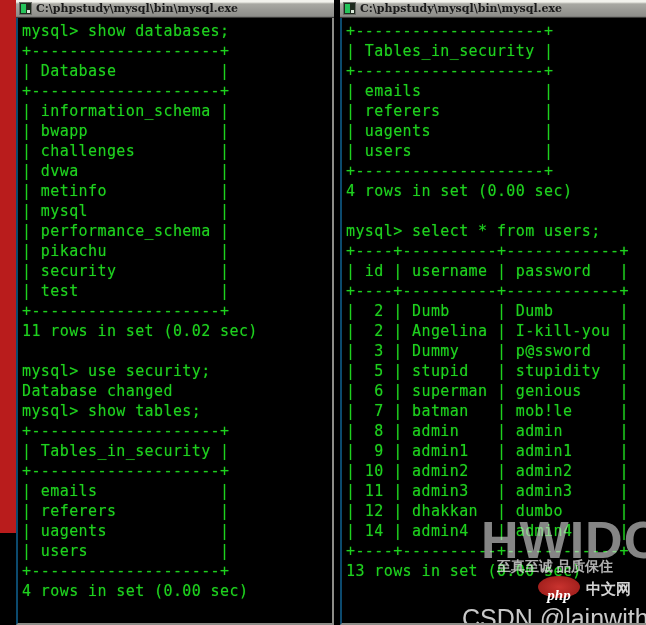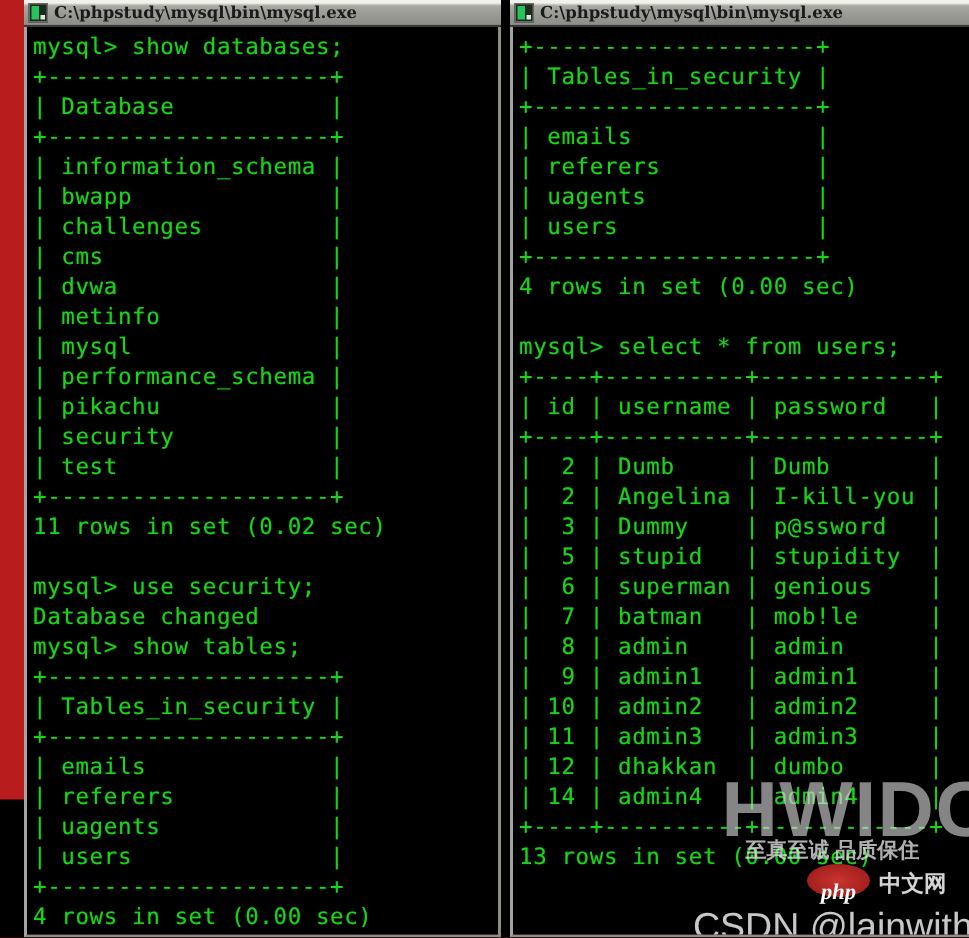--- a/index.html
+++ b/index.html
@@ -87,21 +87,21 @@
     color: #1a1a1a;
     white-space: nowrap;
     letter-spacing: 0px;
   }
 
   
   .term-frame {
     position: relative;
     height: 607px;
     background: #000000;
-    border-left: 2px solid #a3a3a3;
+    border-left: 2px solid #0c4a6e;
     border-right: 2px solid #8d8d88;
     border-bottom: 2px solid #8d8d88;
     box-sizing: border-box;
     overflow: hidden;
   }
   .term-screen {
     position: absolute;
     left: 0;
     top: 0;
     right: 0;
@@ -195,21 +195,20 @@
     </div>
     <div class="term-frame">
       <div class="term-screen">
           <div class="term-line">mysql&gt; show databases;</div>
           <div class="term-line">+--------------------+</div>
           <div class="term-line">| Database           |</div>
           <div class="term-line">+--------------------+</div>
           <div class="term-line">| information_schema |</div>
           <div class="term-line">| bwapp              |</div>
           <div class="term-line">| challenges         |</div>
-          <div class="term-line">| cms                |</div>
           <div class="term-line">| dvwa               |</div>
           <div class="term-line">| metinfo            |</div>
           <div class="term-line">| mysql              |</div>
           <div class="term-line">| performance_schema |</div>
           <div class="term-line">| pikachu            |</div>
           <div class="term-line">| security           |</div>
           <div class="term-line">| test               |</div>
           <div class="term-line">+--------------------+</div>
           <div class="term-line">11 rows in set (0.02 sec)</div>
           <div class="term-line blank"> </div>

